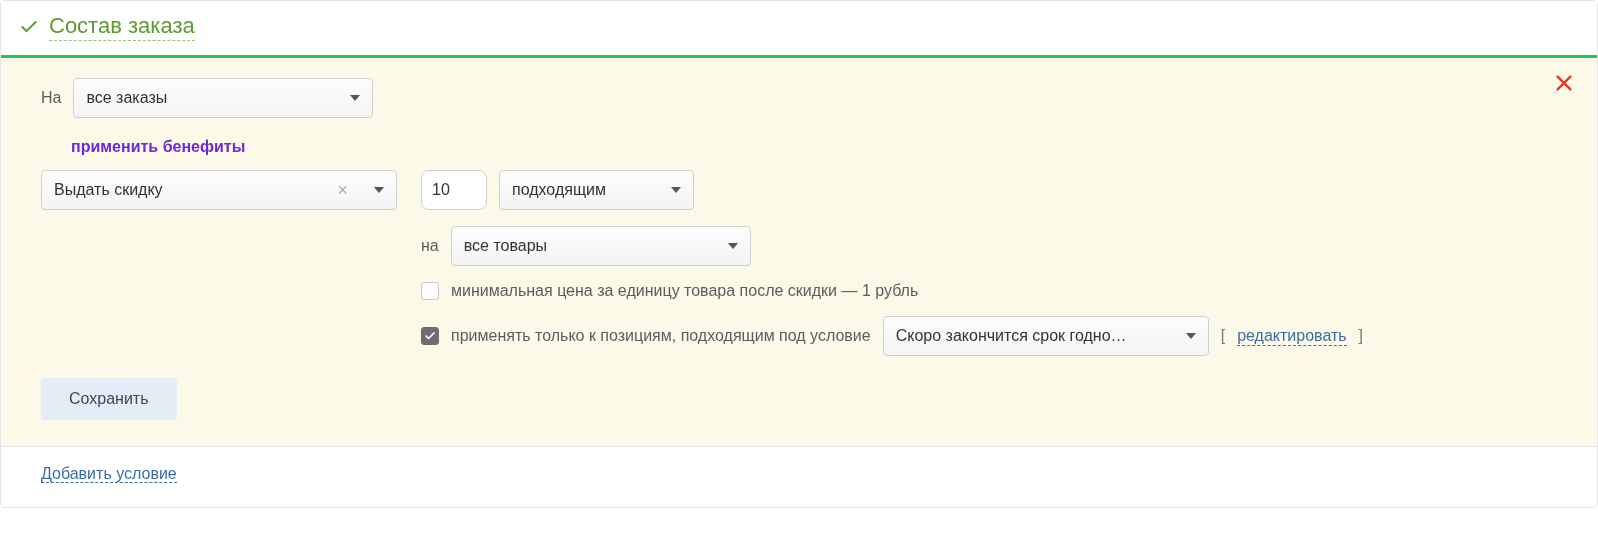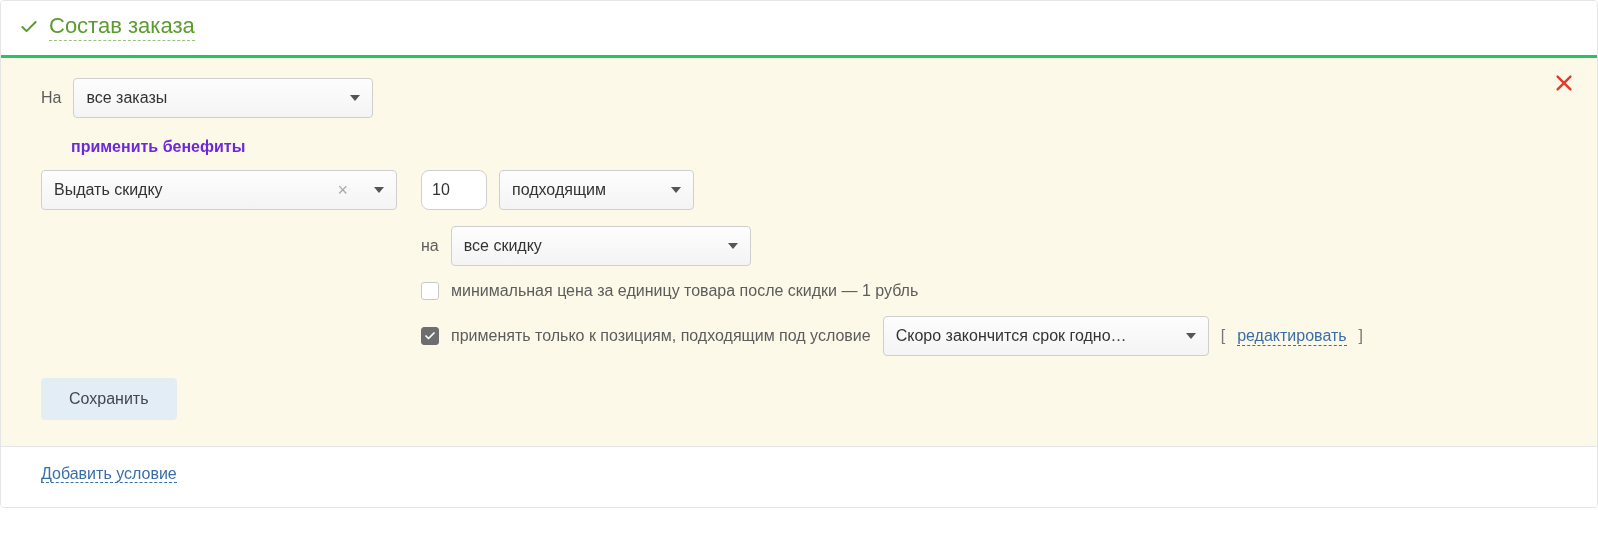--- a/index.html
+++ b/index.html
@@ -226,21 +226,21 @@
           <input class="input-text" type="text" value="10" style="">
           <div class="select w-195">
             <span class="value">подходящим</span>
             <span class="caret"></span>
           </div>
         </div>
 
         <div class="subrow">
           <span class="label">на</span>
           <div class="select w-300">
-            <span class="value">все скидку</span>
+            <span class="value">все товары</span>
             <span class="caret"></span>
           </div>
         </div>
 
         <div class="subrow">
           <label class="cb">
             <span class="box">
               
             </span>
             <span>минимальная цена за единицу товара после скидки — 1 рубль</span>

